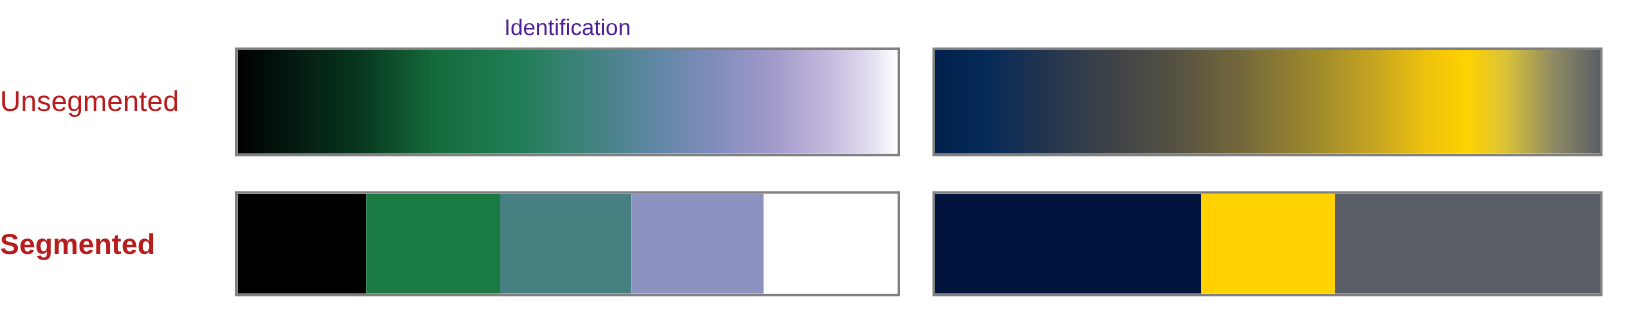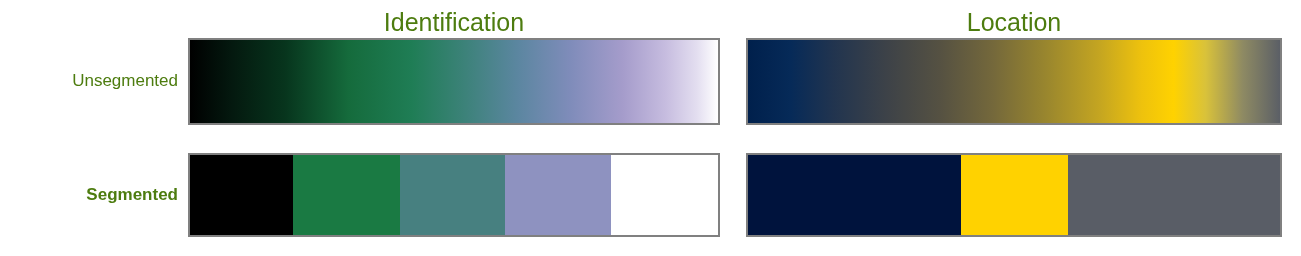--- a/index.html
+++ b/index.html
@@ -18,34 +18,34 @@
   }
   .figure {
     position: absolute;
     left: 0; top: 0;
     width: 1301px;
     height: 256px;
   }
   .col-title {
     position: absolute;
     text-align: center;
-    font-size: 25px;
+    font-size: 18px;
     line-height: 28px;
-    color: #4d7c0f;
+    color: #4c1d95;
     white-space: nowrap;
   }
   #title-identification { left: 190px; top: 8px; width: 528px; }
   #title-location       { left: 748px; top: 8px; width: 532px; }
 
   .row-label {
     position: absolute;
-    text-align: right;
-    font-size: 17px;
+    text-align: left;
+    font-size: 23px;
     line-height: 28px;
-    color: #4d7c0f;
+    color: #b91c1c;
     white-space: nowrap;
   }
   #label-unsegmented { left: 0px;  top: 67px;  width: 178px; }
   #label-segmented   { left: 0px;  top: 181px; width: 178px; font-weight: bold; }
 
   .bar {
     position: absolute;
     box-sizing: border-box;
     border: 2px solid #808080;
     overflow: hidden;
@@ -63,21 +63,20 @@
   #bar-ident-seg   { left: 188px; top: 153px; width: 532px; height: 84px; }
   #bar-loc-seg     { left: 746px; top: 153px; width: 536px; height: 84px; }
 </style>
 </head>
 <body>
 
 <div class="figure">
 
   <div class="col-title" id="title-identification">Identification</div>
 
-  <div class="col-title" id="title-location">Location</div>
 
   <div class="row-label" id="label-unsegmented">Unsegmented</div>
 
   <div class="row-label" id="label-segmented">Segmented</div>
 
   <div class="bar" id="bar-ident-unseg">
     <div class="bar-inner" style="background: linear-gradient(to right, rgb(0, 0, 0) 0%, rgb(4, 25, 15) 8%, rgb(7, 53, 29) 18%, rgb(21, 107, 60) 30%, rgb(31, 125, 85) 42%, rgb(60, 130, 121) 52%, rgb(91, 134, 160) 62%, rgb(127, 140, 186) 72%, rgb(165, 156, 203) 82%, rgb(198, 188, 223) 90%, rgb(227, 222, 240) 96%, rgb(255, 255, 255) 100%);"></div>
   </div>
 
   <div class="bar" id="bar-loc-unseg">

